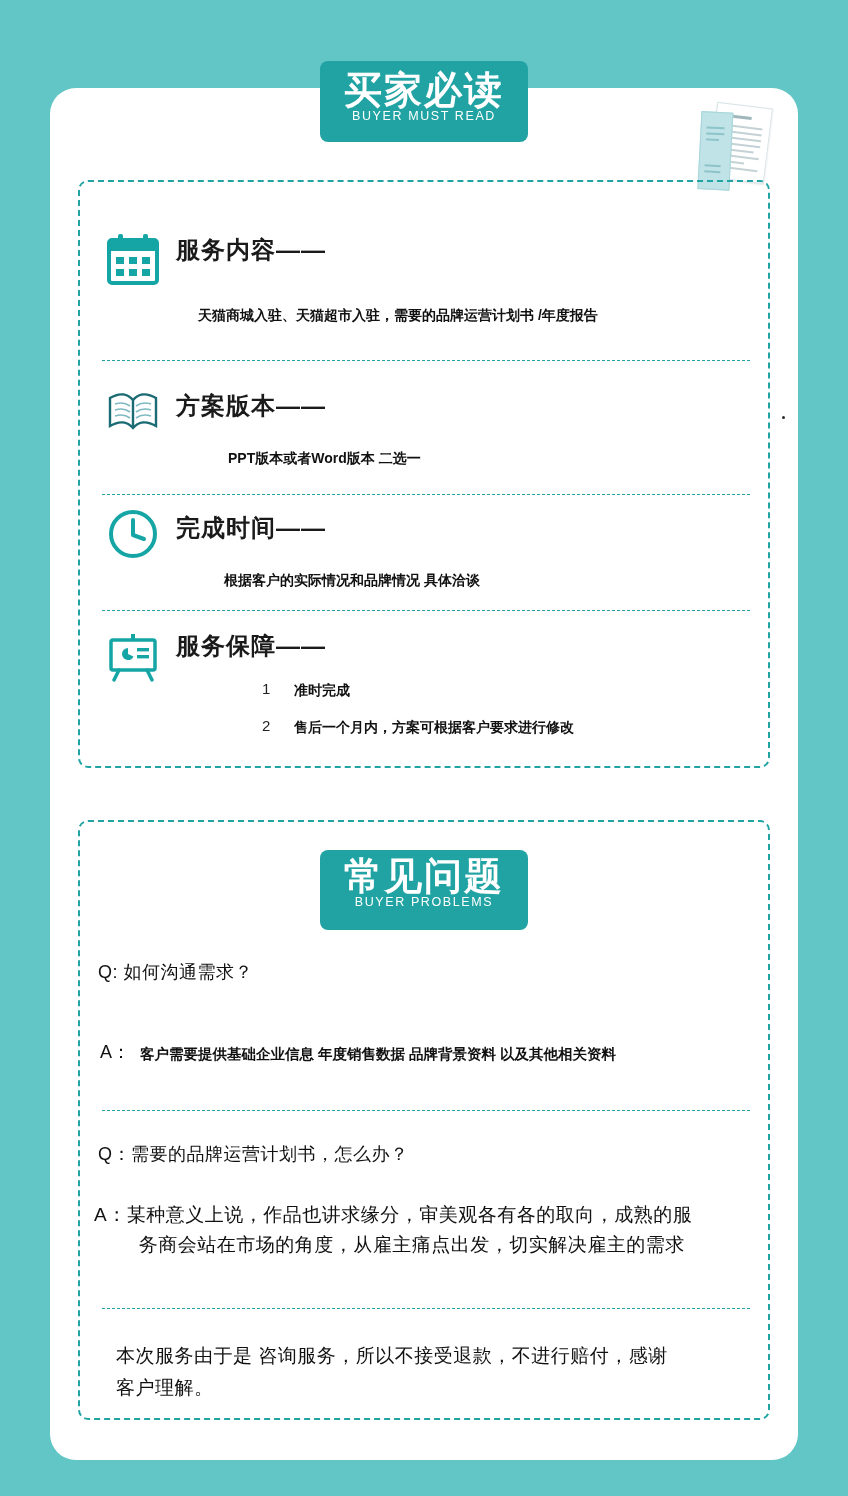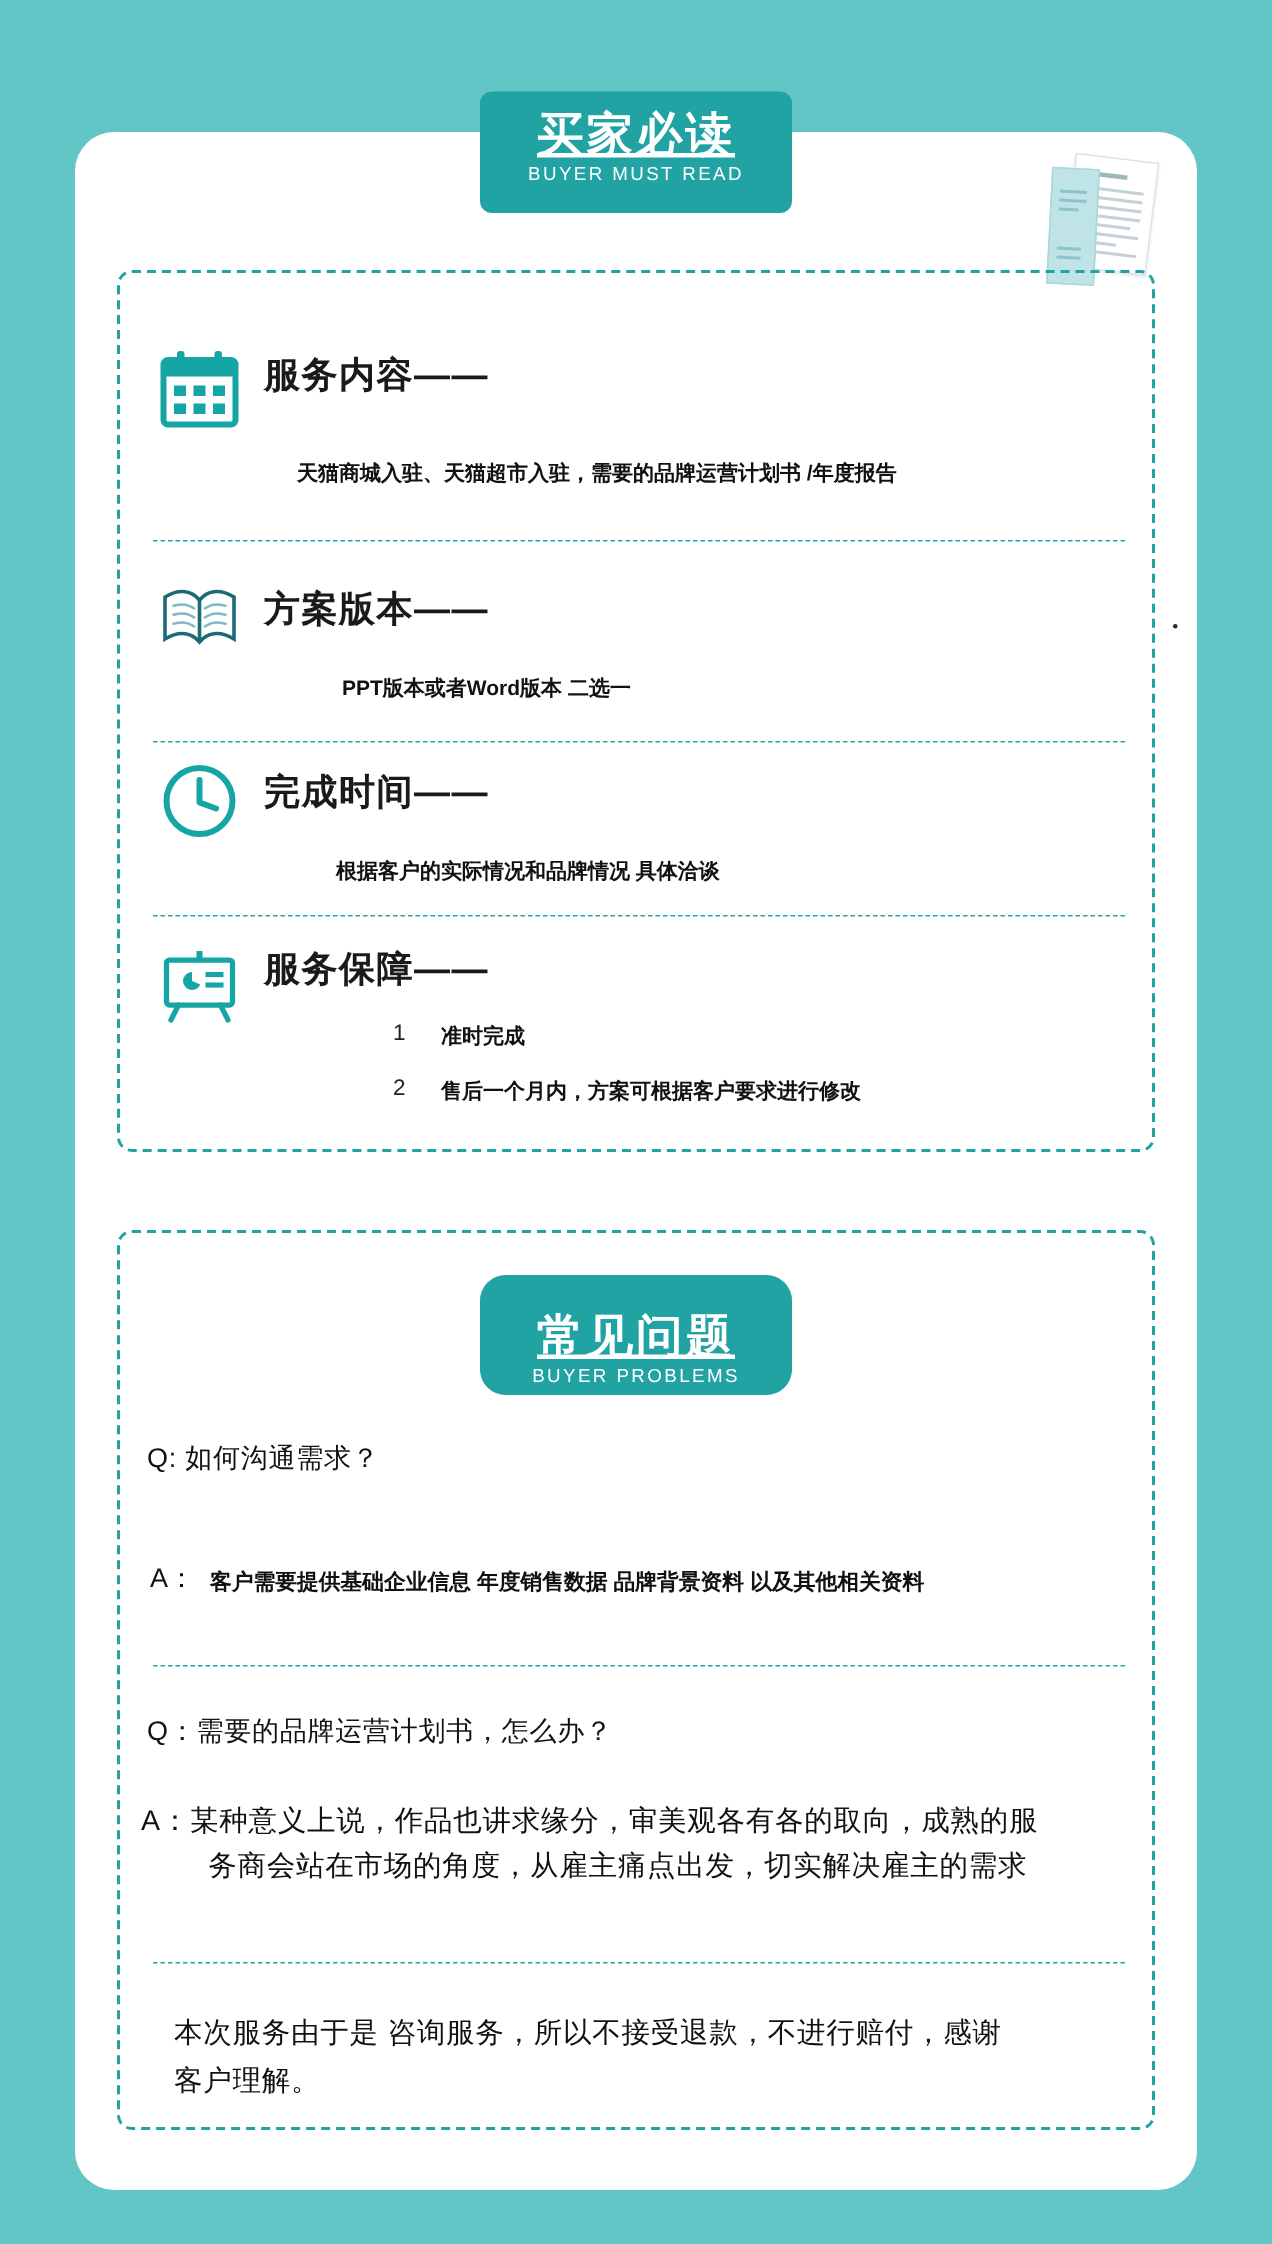--- a/index.html
+++ b/index.html
@@ -42,25 +42,24 @@
   }
   .badge-main {
     left: 320px;
     top: 61px;
     width: 208px;
     height: 81px;
     padding-top: 12px;
     z-index: 5;
   }
   .badge-title {
-    font-size: 31px;
+    font-size: 38px;
     font-weight: bold;
     letter-spacing: 2px;
     line-height: 34px;
-    text-decoration: underline;
   }
   .badge-sub {
     font-size: 12.5px;
     letter-spacing: 1.6px;
     line-height: 18px;
     font-weight: normal;
   }
 
   
   .deco-doc {
@@ -157,23 +156,22 @@
     color: #111;
     white-space: nowrap;
   }
 
   
   .badge-faq {
     left: 320px;
     top: 850px;
     width: 208px;
     height: 80px;
-    padding-top: 24px;
+    padding-top: 9px;
     z-index: 5;
-    border-radius: 17px;
   }
   .faq-q {
     position: absolute;
     font-size: 18px;
     color: #111;
     letter-spacing: .5px;
   }
   .faq-a {
     position: absolute;
     font-size: 19px;

